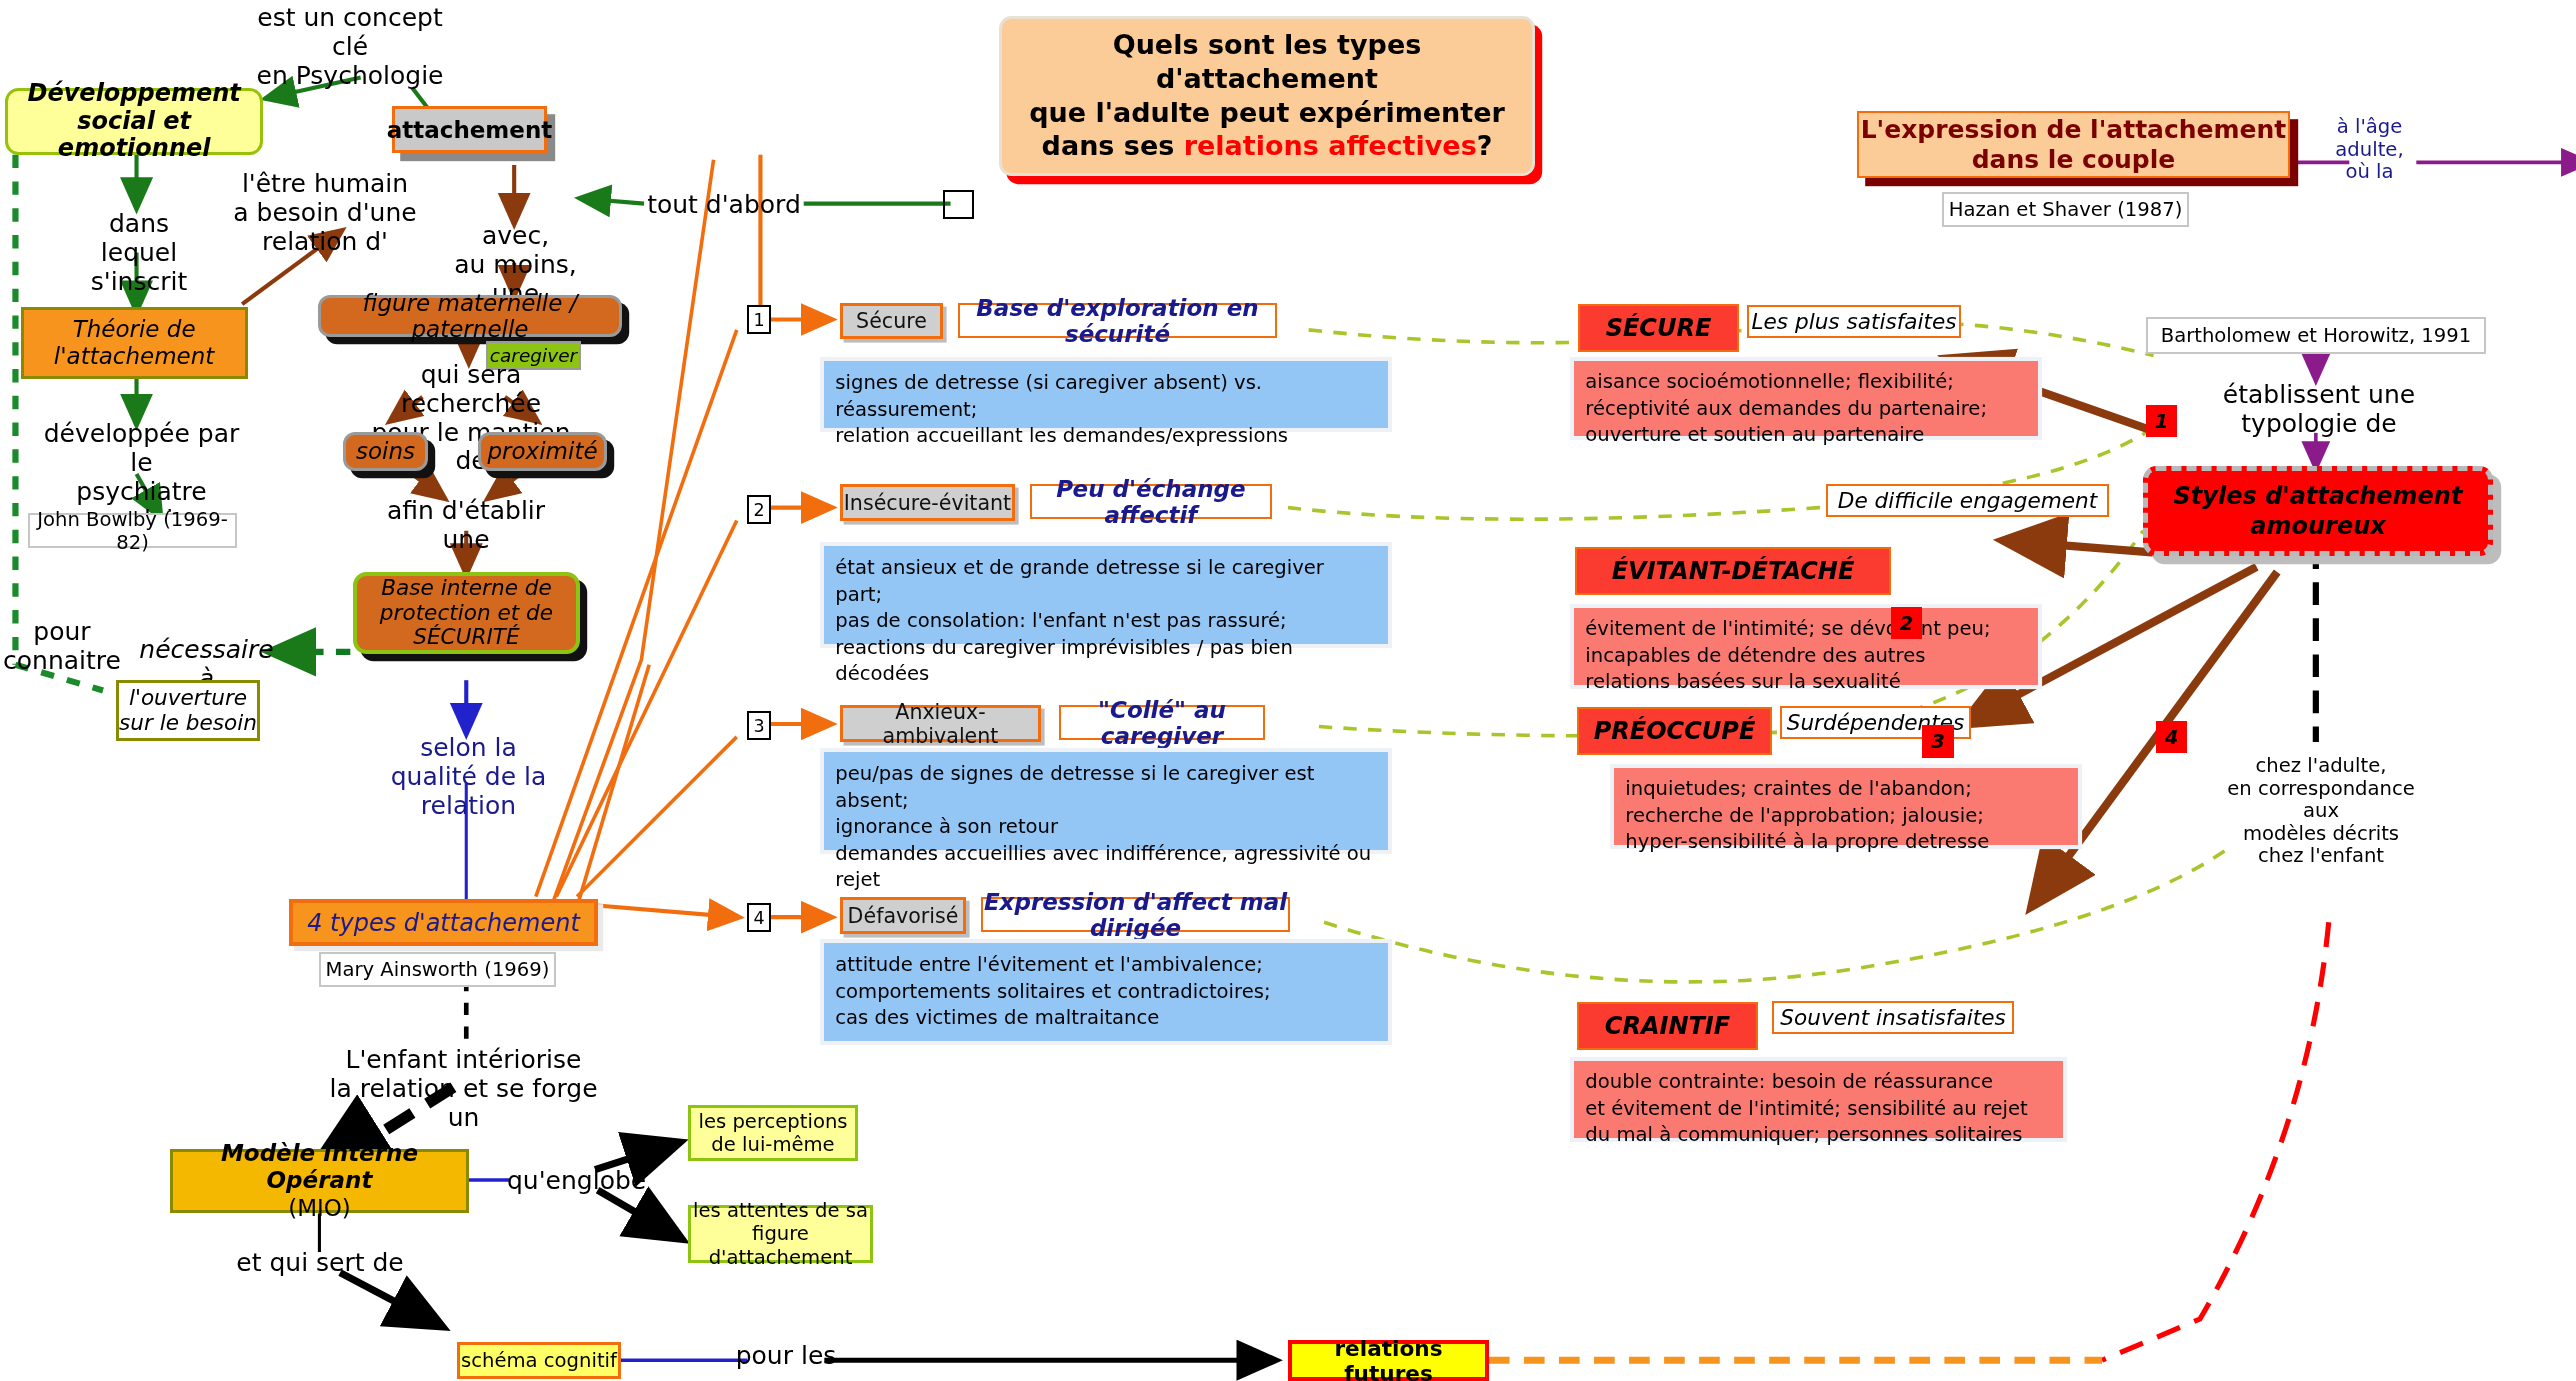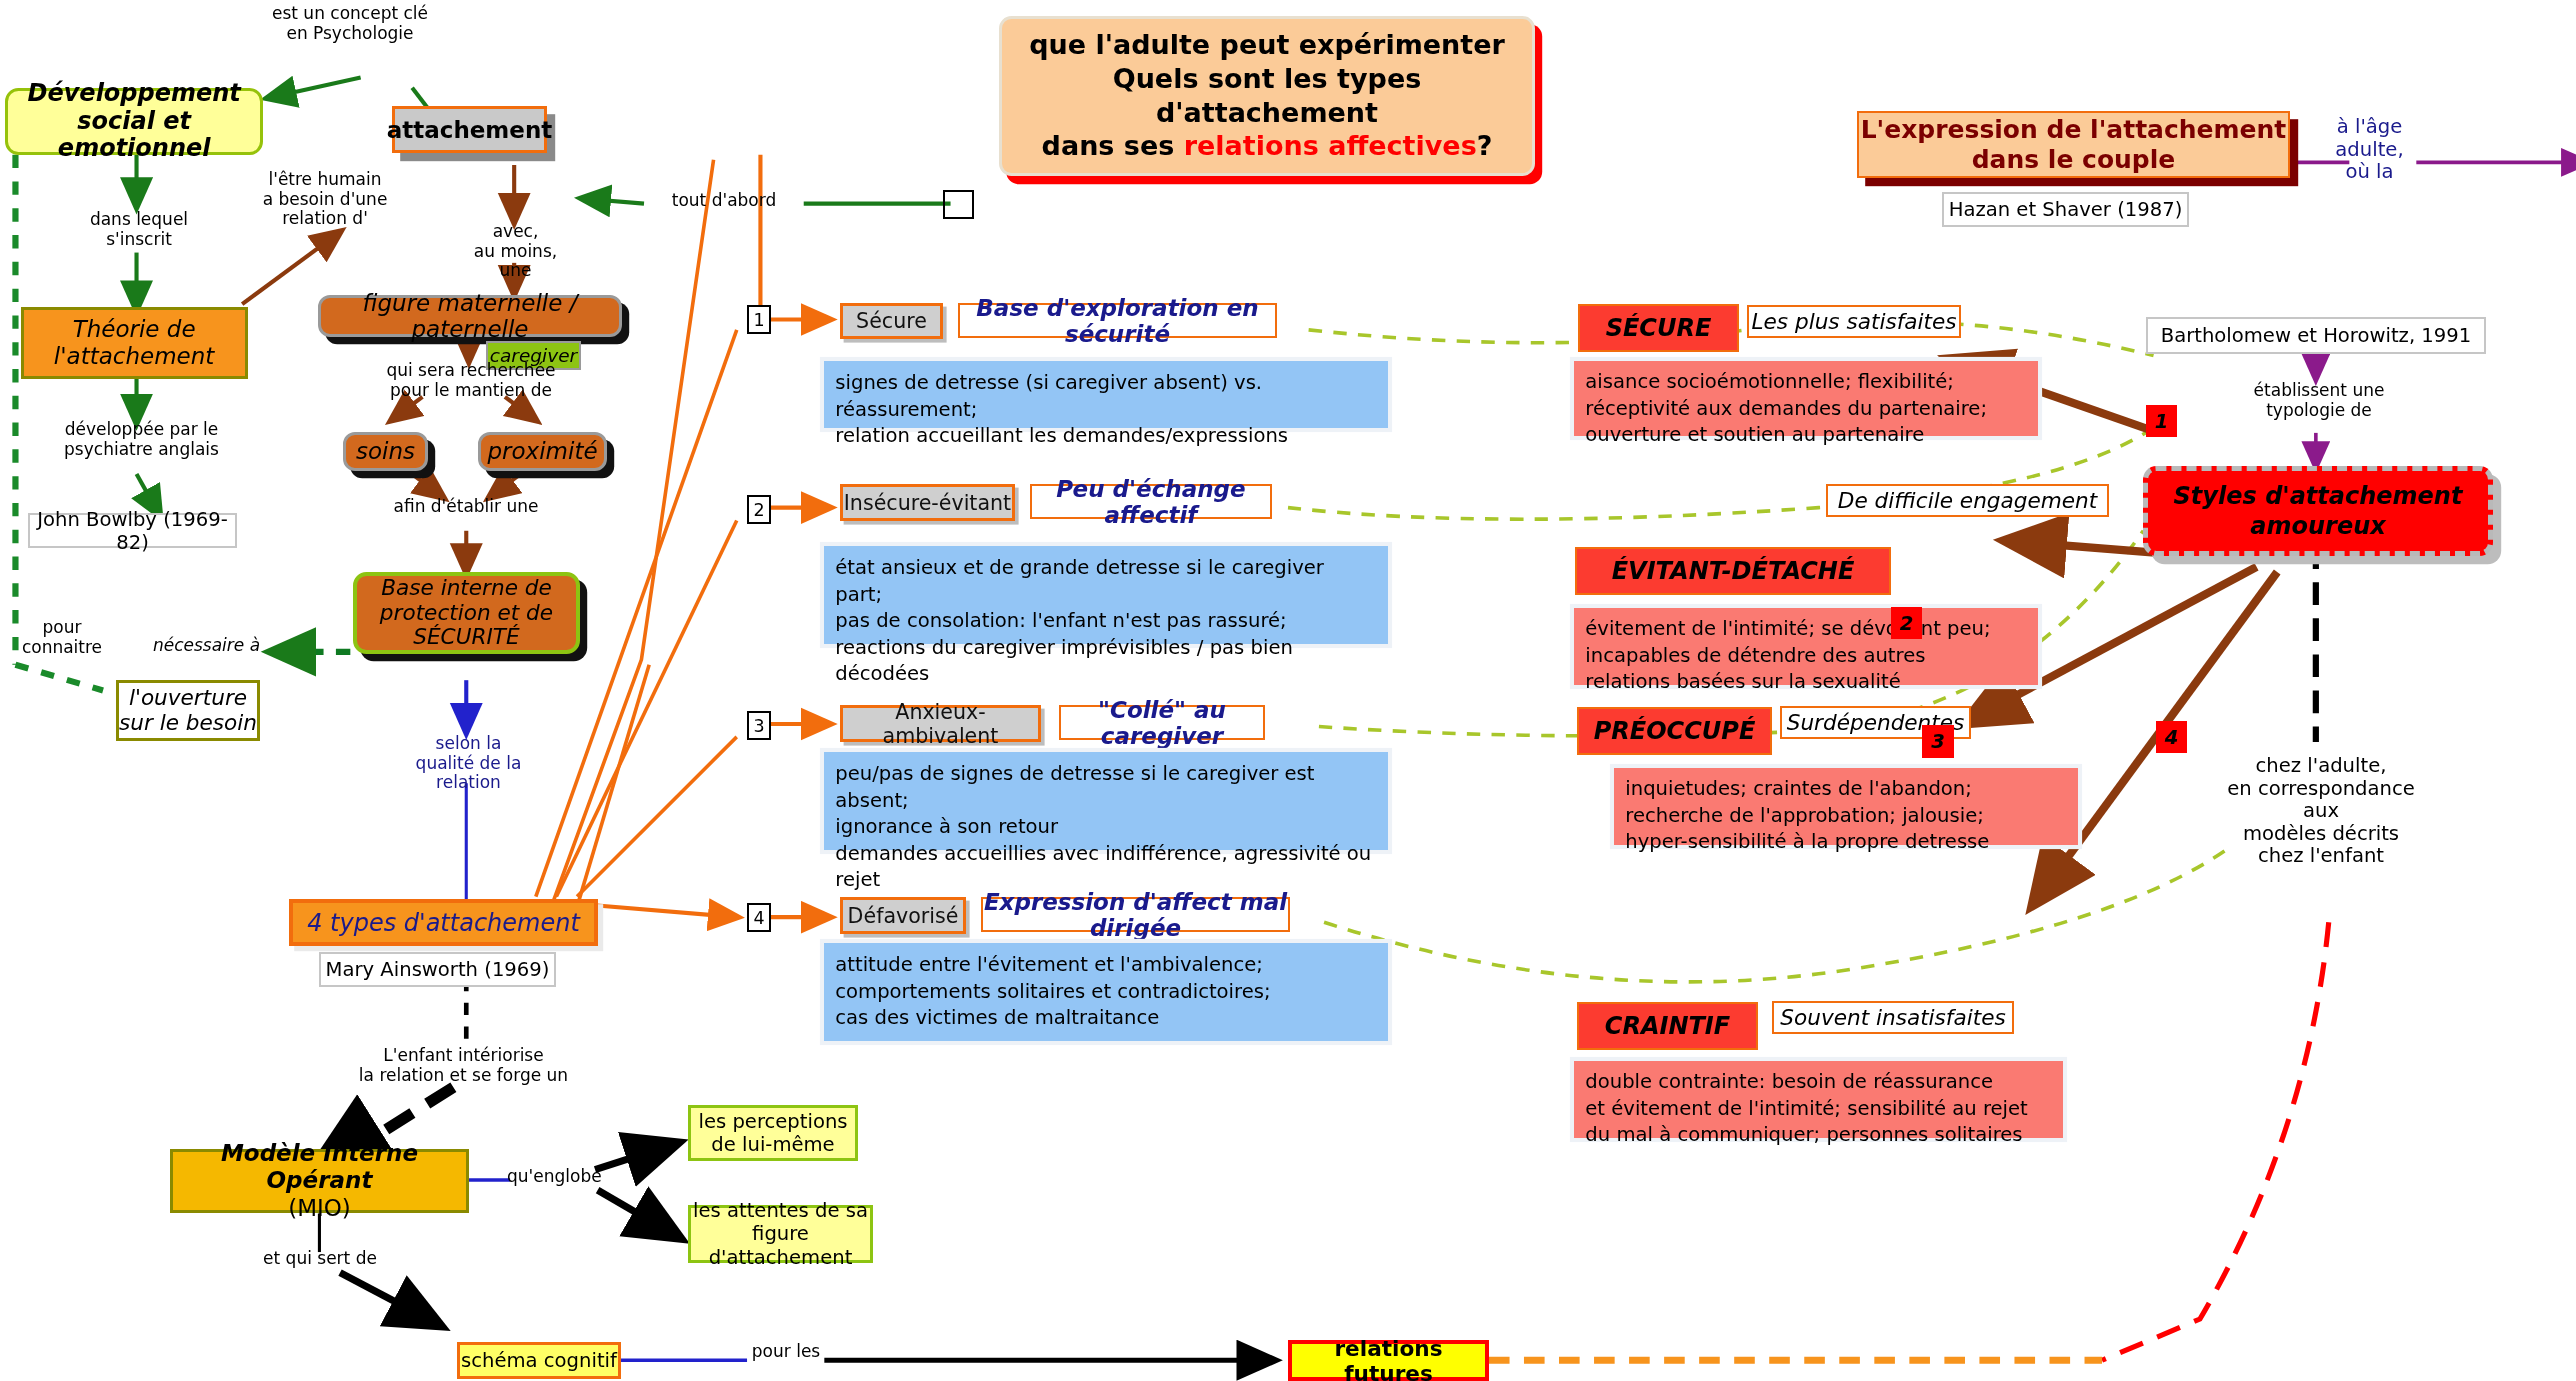--- a/index.html
+++ b/index.html
@@ -1,19 +1,19 @@
 <!DOCTYPE html>
 <html style="font-size:8.2px"><head>
 <meta charset="utf-8">
 <style>
   html,body{margin:0;padding:0;background:#ffffff;}
   body{font-family:"DejaVu Sans","Liberation Sans",sans-serif;}
   #stage{position:relative;width:2948px;height:1382px;background:#fff;overflow:hidden;}
   .abs{position:absolute;box-sizing:border-box;}
-  .lbl{position:absolute;color:#000;font-size:17px;line-height:1.15;text-align:center;white-space:pre-line;}
+  .lbl{position:absolute;color:#000;font-size:25px;line-height:1.15;text-align:center;white-space:pre-line;}
   .lbl.blue{color:#1a1a8c;}
   svg.edges{position:absolute;left:0;top:0;width:2948px;height:1382px;pointer-events:none;}
 
   
   .n-yellowgreen{background:#ffff99;border:3.6px solid #96c20a;border-radius:13.4px;
      color:#000;font-style:italic;font-weight:bold;font-size:24px;
      display:flex;align-items:center;justify-content:center;text-align:center;line-height:1.15;}
   .n-grayorange{background:#c9c9c9;border:3.6px solid #f26d0d;
      color:#000;font-weight:bold;font-size:23px;
      display:flex;align-items:center;justify-content:center;text-align:center;
@@ -274,22 +274,22 @@
   <div class="lbl" style="left:222px;top:1249px;width:196px;">et qui sert de</div>
 
   <div class="abs n-schema" style="left:457px;top:1342px;width:164px;height:37px;">schéma cognitif</div>
 
   <div class="lbl" style="left:732px;top:1342px;width:108px;">pour les</div>
 
   <div class="abs n-futures" style="left:1288px;top:1340px;width:201px;height:41px;">relations futures</div>
 
   <div class="abs n-question" style="left:999px;top:15.5px;width:536px;height:160px;">
     <div style="padding:0 15.5px;">
+      <div>Quels sont les types d'attachement</div>
       <div>que l'adulte peut expérimenter</div>
-      <div>Quels sont les types d'attachement</div>
       <div>
         <span>dans ses </span><span class="redtext">relations affectives</span><span>?</span>
       </div>
     </div>
   </div>
 
   <div class="abs n-numsq" style="left:747px;top:305px;width:24px;height:29px;">1</div>
   <div class="abs n-type" style="left:840px;top:303px;width:103px;height:36px;">Sécure</div>
   <div class="abs n-typetag" style="left:958px;top:303px;width:319px;height:35px;">Base d'exploration en sécurité</div>
   <div class="abs n-bluedesc" style="left:824px;top:361px;width:564px;height:67px;">signes de detresse (si caregiver absent) vs. réassurement;

